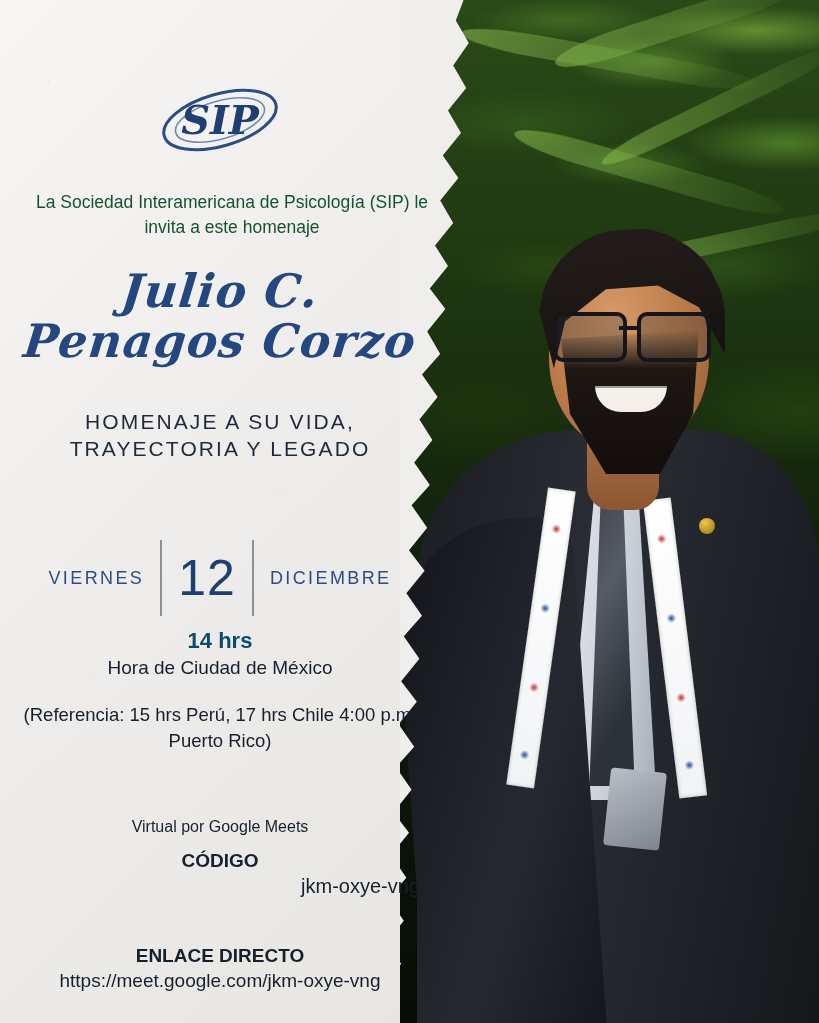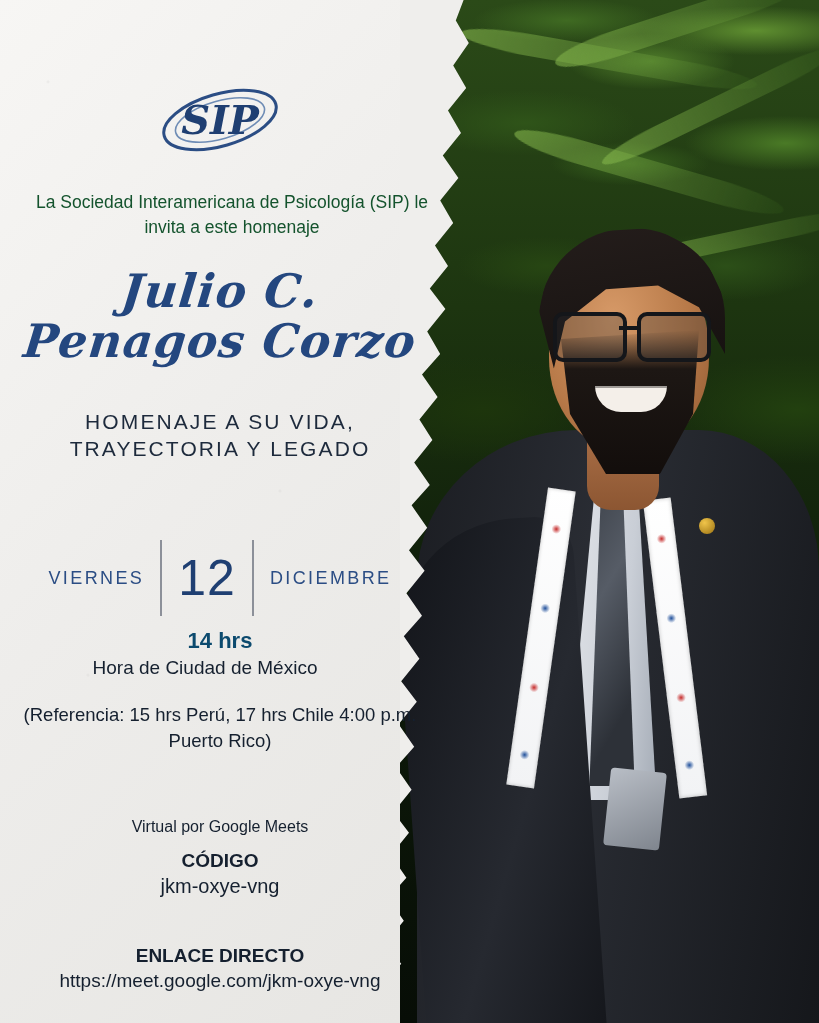--- a/index.html
+++ b/index.html
@@ -343,21 +343,21 @@
     top: 588px;
     left: 20px;
     width: 400px;
     font-size: 22px;
     font-weight: bold;
     color: #0c4a6e;
   }
   .time-zone {
     position: absolute;
     top: 617px;
-    left: 5px;
+    left: 20px;
     width: 400px;
     font-size: 19px;
     color: #15202f;
   }
   .time-ref {
     position: absolute;
     top: 662px;
     left: 10px;
     width: 420px;
     font-size: 18.5px;
@@ -382,20 +382,21 @@
     font-weight: bold;
     color: #15202f;
   }
   .code-value {
     position: absolute;
     top: 835px;
     left: 20px;
     width: 400px;
     font-size: 20px;
     color: #15202f;
+    text-align: right;
   }
   .link-label {
     position: absolute;
     top: 905px;
     left: 20px;
     width: 400px;
     font-size: 19px;
     font-weight: bold;
     color: #15202f;
     text-align: center;

